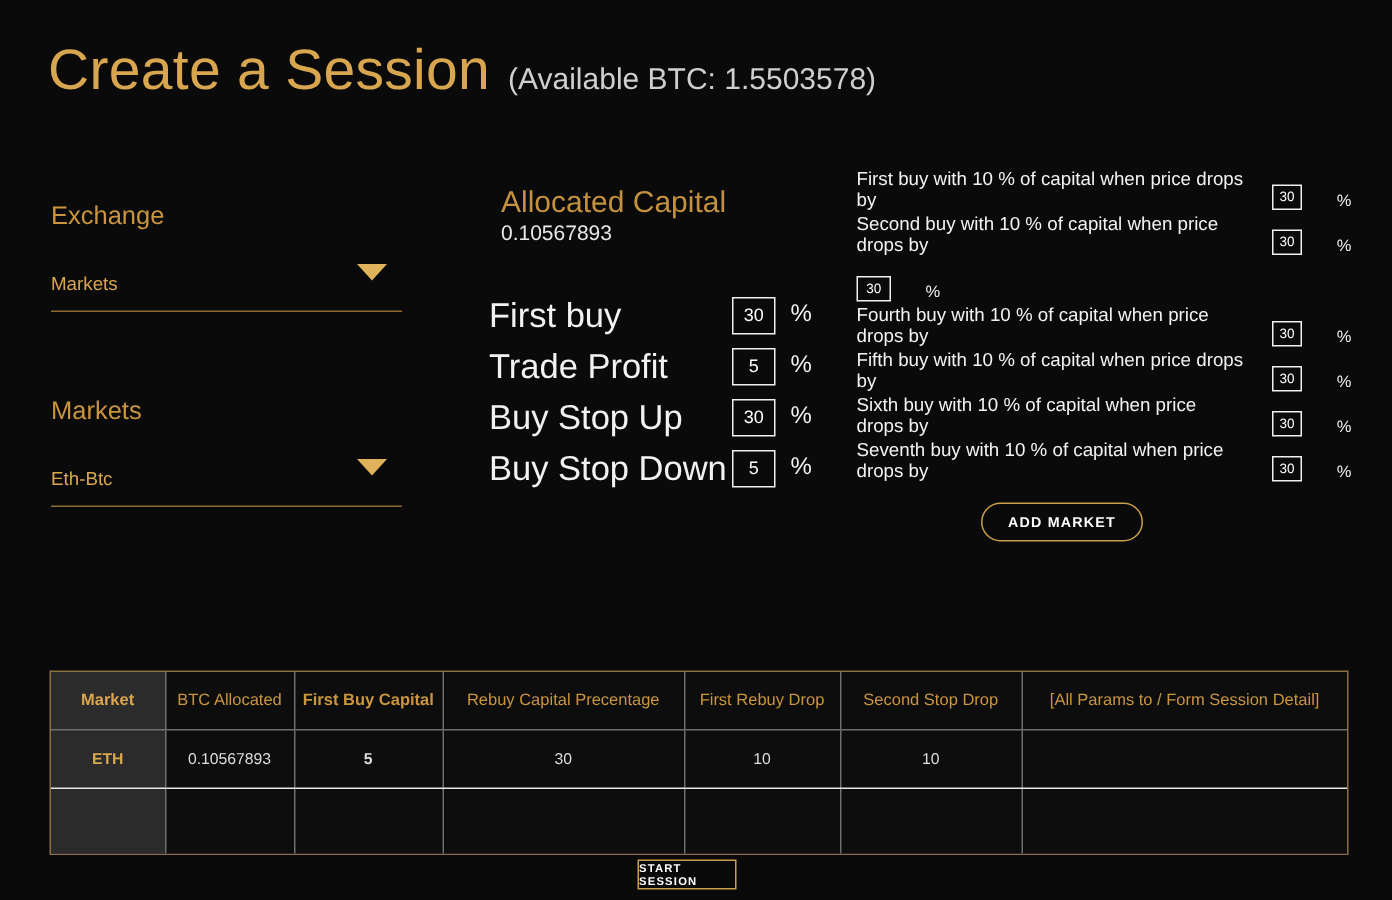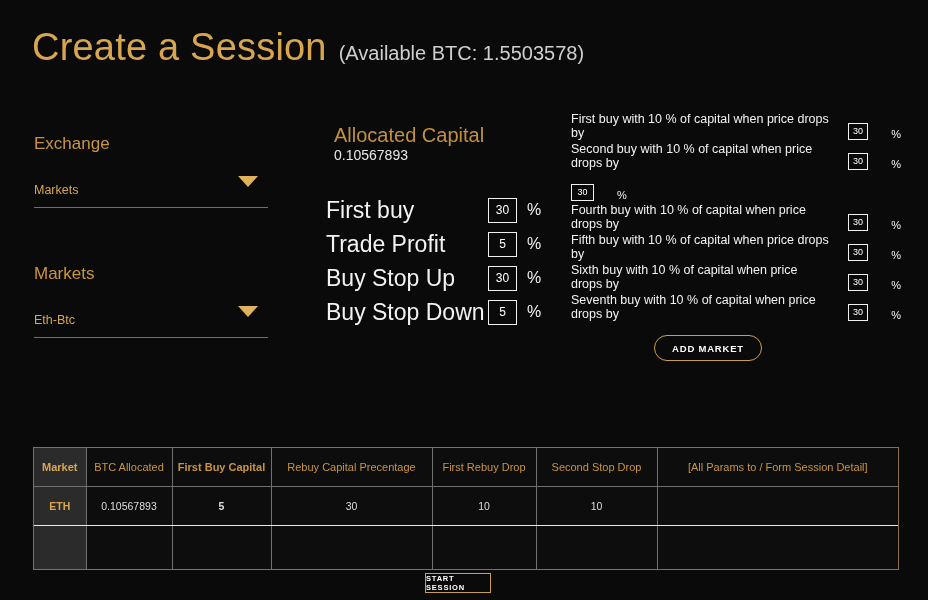--- a/index.html
+++ b/index.html
@@ -100,21 +100,21 @@
     color: #c9953f; background: #0d0d0d;
     border-bottom: 1px solid #6f6f6f;
   }
   tbody tr.data-row td {
     height: 39px; font-size: 10.5px; color: #dedede; background: #0d0d0d;
     border-bottom: 1px solid #e8e8e8;
   }
   tbody tr.empty-row td {
     height: 44px; background: #0d0d0d;
   }
-  .col-market { width: 52px; }
+  .col-market { width: 76px; }
   .col-btc { width: 86px; }
   .col-fbc { width: 99px; font-weight: bold; }
   .col-rcp { width: 161px; }
   .col-frd { width: 104px; }
   .col-srd { width: 121px; }
   th.col-market, td.col-market {
     background: #2b2b2b !important; color: #d9a650 !important;
     font-weight: bold; font-size: 11px;
   }
 </style>

